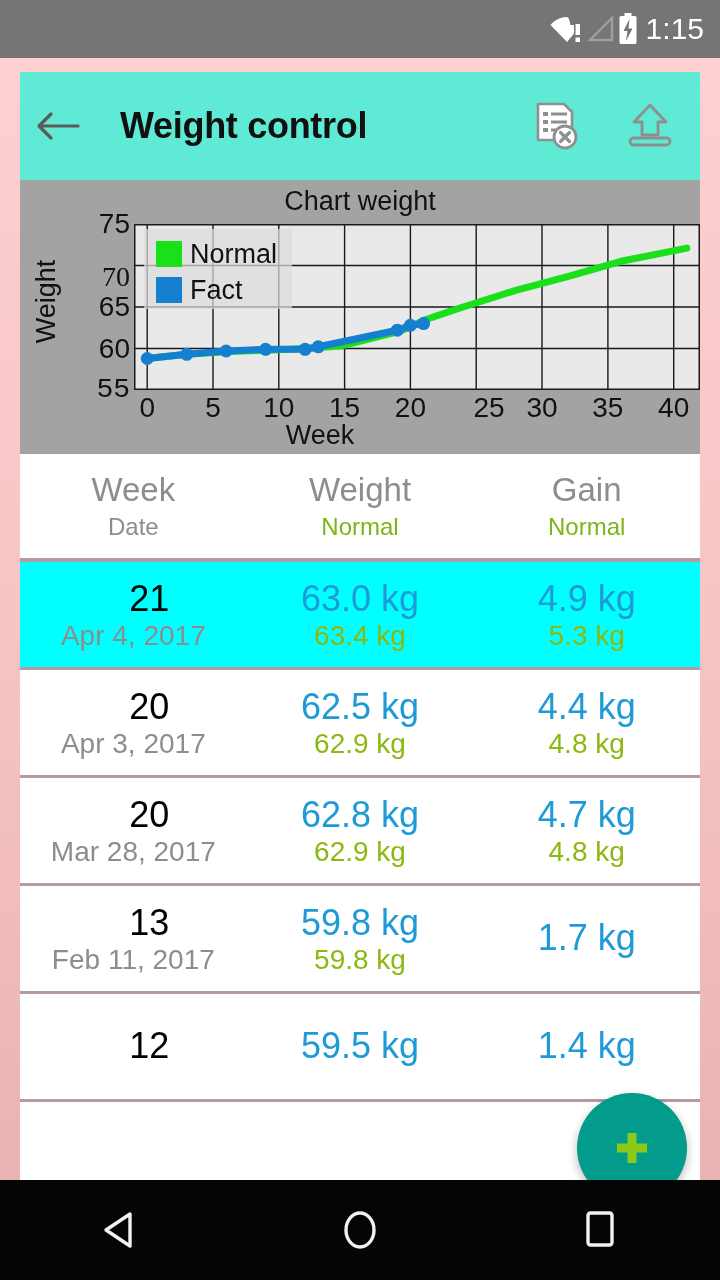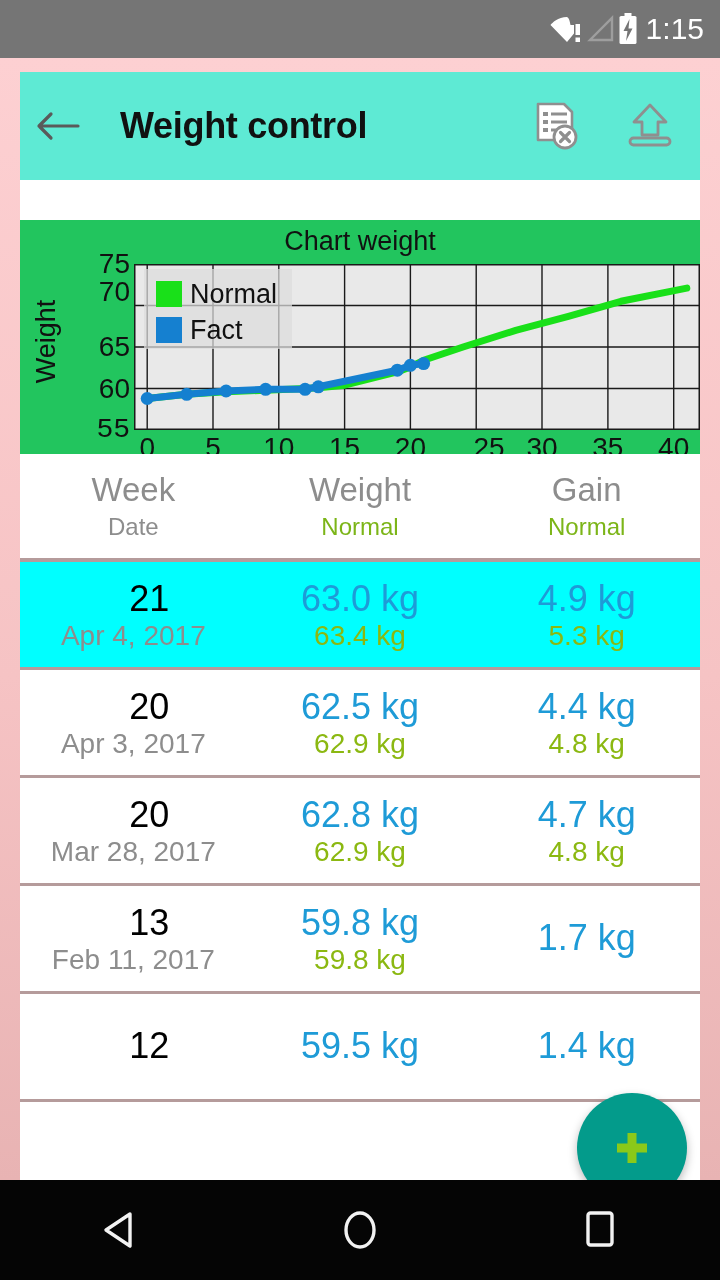--- a/index.html
+++ b/index.html
@@ -46,22 +46,21 @@
   #app-title {
     flex:1; font-size:36px; font-weight:700; color:#111;
     letter-spacing:-.3px; padding-left:24px;
   }
   .tb-action { width:72px; height:108px; display:flex; align-items:center; justify-content:center; }
   #tb-actions { display:flex; padding-right:14px; gap:22px; }
 
   
   #chart-panel {
     position:absolute; left:0; top:108px; width:680px; height:274px;
-    background:#22c55e;
-    margin-top:40px;
+    background:#a3a3a3;
   }
   #chart-title {
     position:absolute; left:0; top:6px; width:680px; text-align:center;
     font-size:27px; color:#111; font-weight:400;
   }
   #ylabel {
     position:absolute; left:-44px; top:106px; width:140px; text-align:center;
     font-size:27px; color:#111;
     transform:rotate(-90deg);
   }
@@ -206,21 +205,21 @@
               <circle cx="184.3" cy="122.8" r="6.5" fill="#1580d0"></circle>
               <circle cx="263.3" cy="106.2" r="6.5" fill="#1580d0"></circle>
               <circle cx="276.4" cy="101.3" r="6.5" fill="#1580d0"></circle>
               <circle cx="289.6" cy="99.6" r="6.5" fill="#1580d0"></circle>
             </g>
         </svg>
         <div id="yticks">
             <span class="ytick" style="top: 152px; font-family: Liberation Mono, monospace;">55</span>
             <span class="ytick" style="top: 110.5px;">60</span>
             <span class="ytick" style="top: 69px;">65</span>
-            <span class="ytick" style="top: 14px;">70</span>
+            <span class="ytick" style="top: 39px; font-family: Liberation Serif, serif;">70</span>
             <span class="ytick" style="top: -14px;">75</span>
           </div>
         <div id="xticks">
             <span class="xtick" style="left: -16.8372px;">0</span>
             <span class="xtick" style="left: 48.9767px;">5</span>
             <span class="xtick" style="left: 114.791px;">10</span>
             <span class="xtick" style="left: 180.605px;">15</span>
             <span class="xtick" style="left: 246.419px;">20</span>
             <span class="xtick" style="left: 325px;">25</span>
             <span class="xtick" style="left: 378.047px;">30</span>

